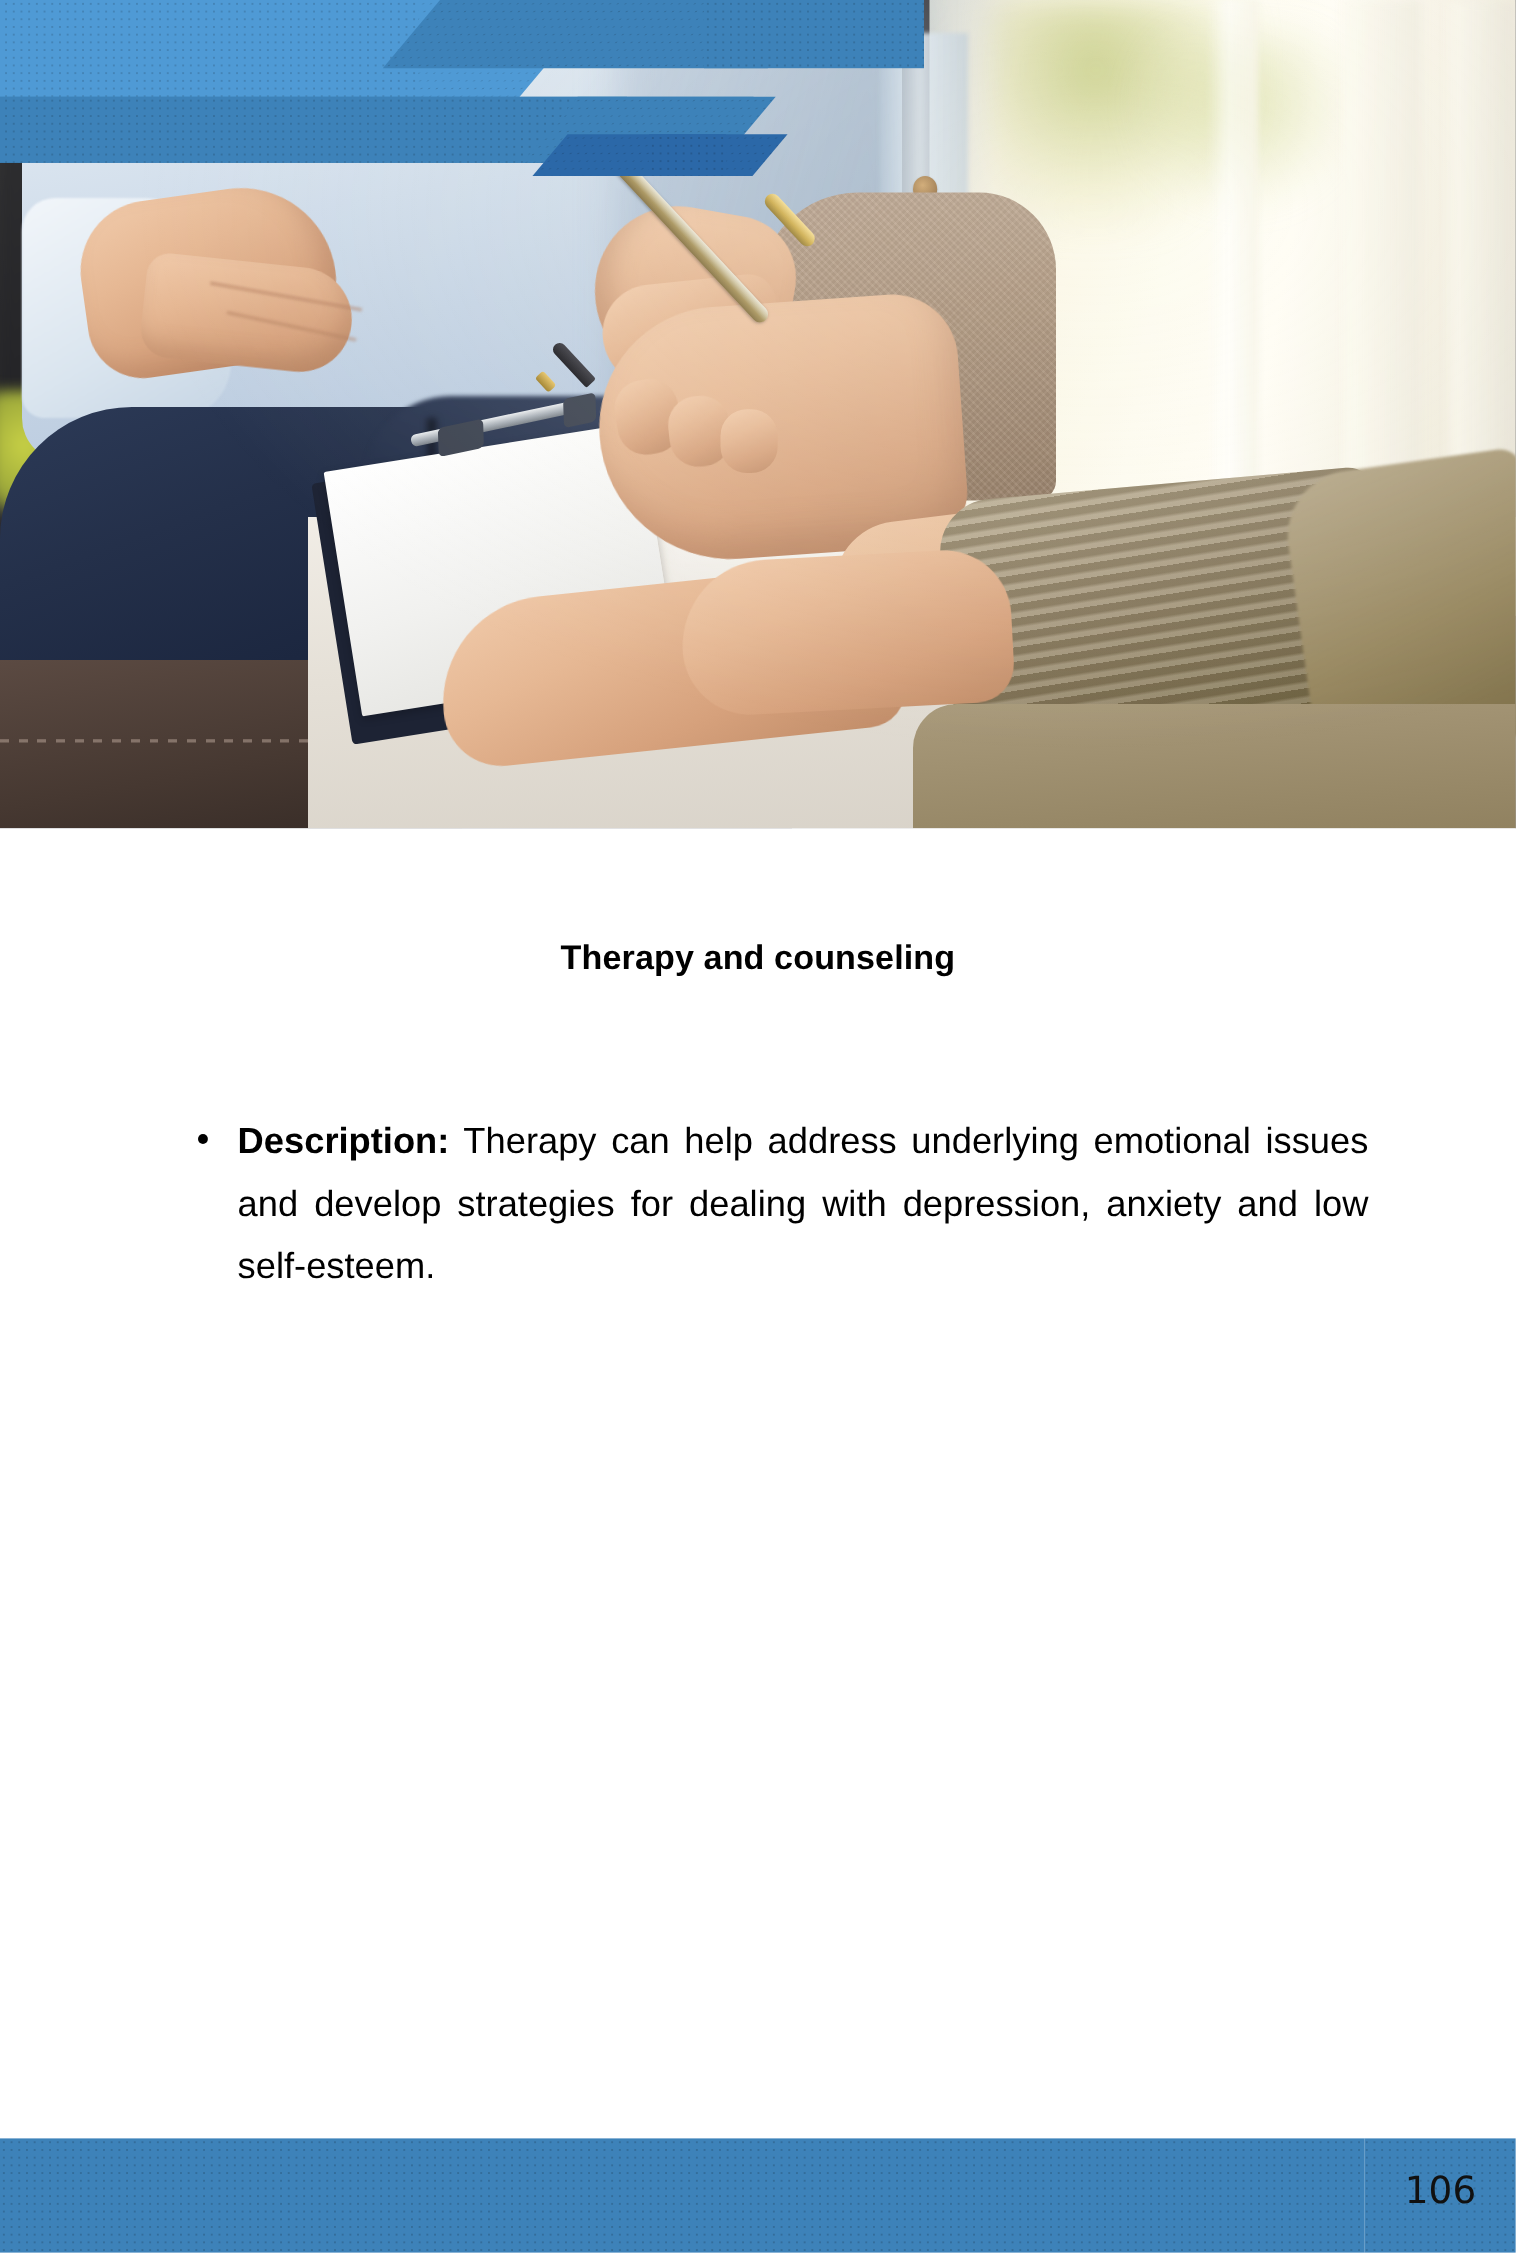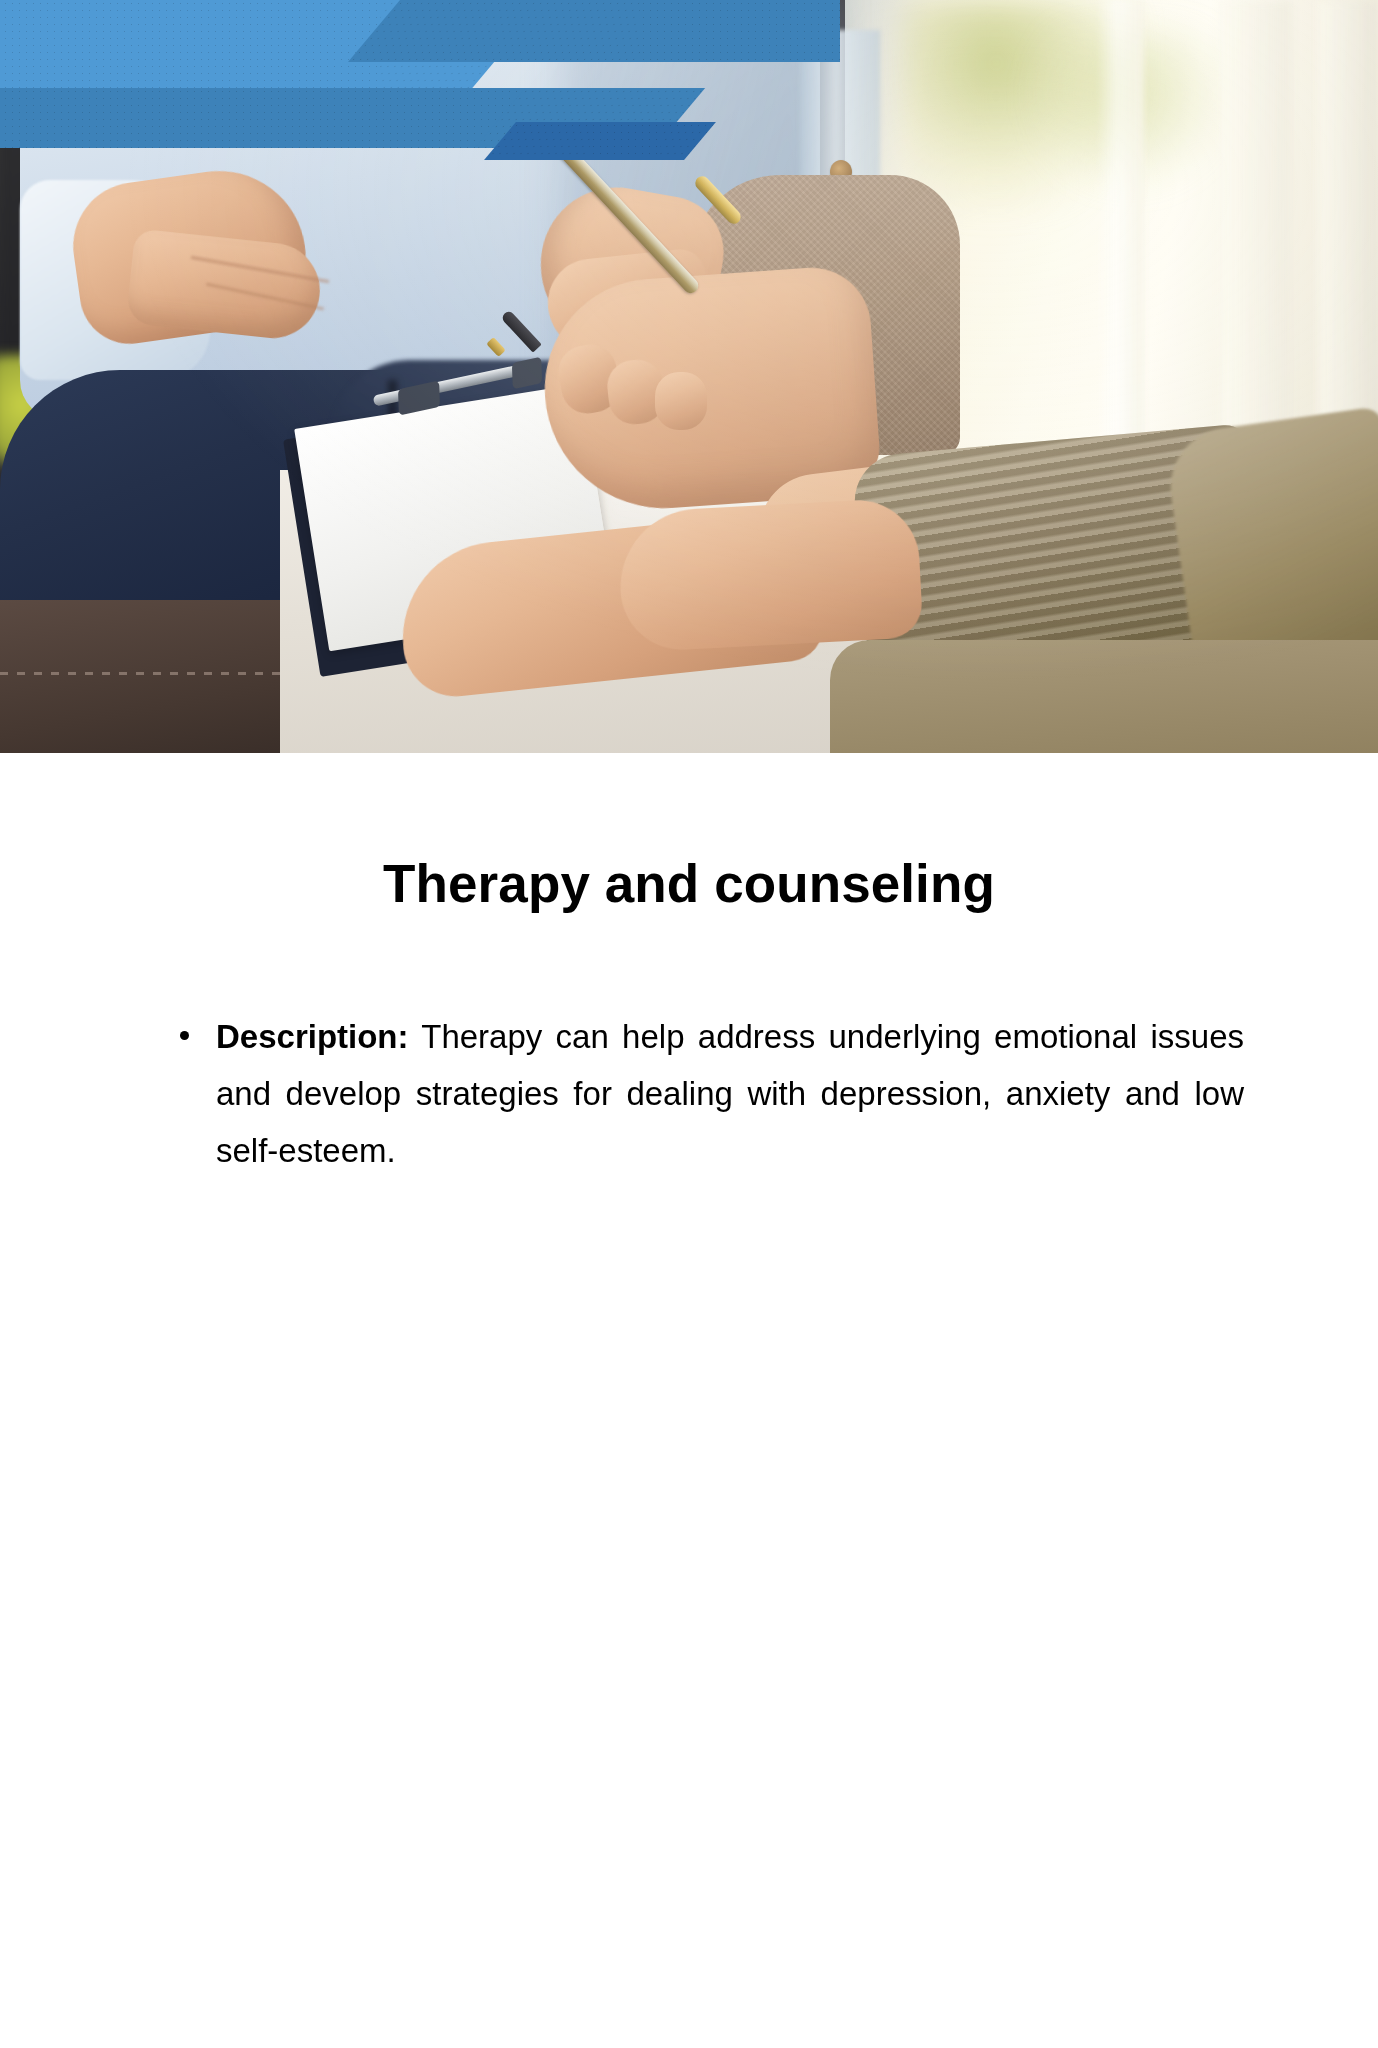--- a/index.html
+++ b/index.html
@@ -485,21 +485,21 @@
     height: 1191px;
     background: #ffffff;
   }
 
   .page-title {
     position: absolute;
     left: 0;
     top: 100px;
     width: 1378px;
     text-align: center;
-    font-size: 53px;
+    font-size: 31px;
     font-weight: bold;
     color: #000000;
     letter-spacing: 0.1px;
   }
 
   .bullets {
     position: absolute;
     left: 172px;
     top: 256px;
     width: 1072px;
@@ -654,14 +654,18 @@
 
       <div class="bullet-item">
         <span class="bullet-dot"></span>
         <div class="bullet-text"><span class="lead">Description:</span><span> Therapy can help address underlying emotional issues and develop strategies for dealing with depression, anxiety and low self-esteem.</span></div>
       </div>
 
 
     </div>
   </div>
 
+  <div class="footer">
+    <div class="footer-divider"></div>
+    <div class="page-number">106</div>
+  </div>
 
 </div>
 
 </body></html>

